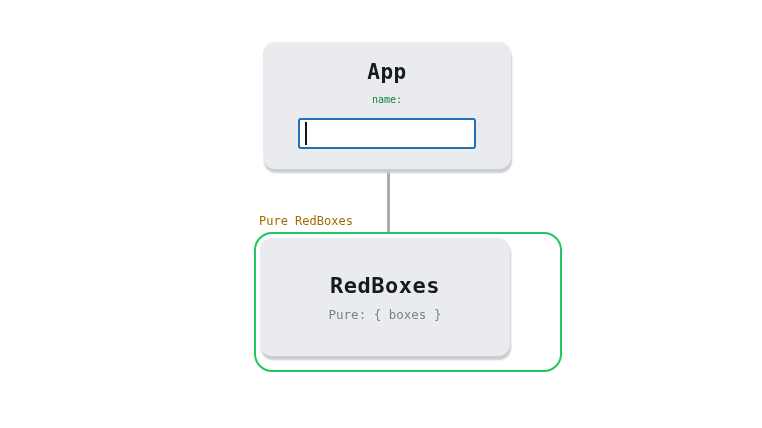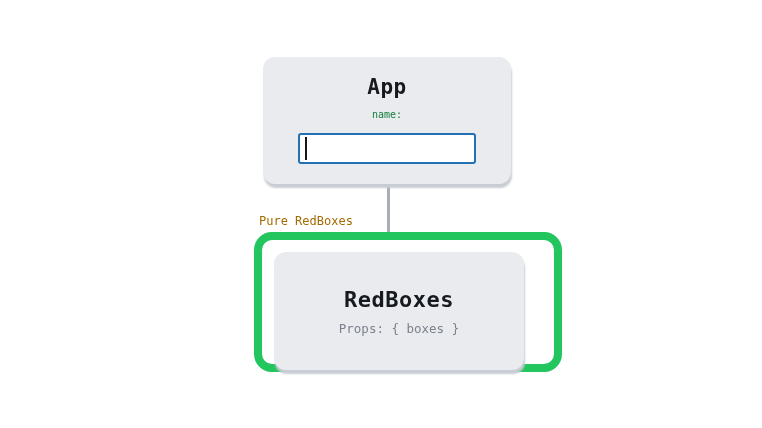--- a/index.html
+++ b/index.html
@@ -27,21 +27,21 @@
     box-shadow: 1px 4px 2px #c9cdd3;
     text-align: center;
   }
 
   .app-node {
     position: absolute;
     left: 263px; top: 42px;
     width: 248px; height: 127px;
     padding-top: 17px;
     z-index: 1;
-    display: flex; flex-direction: column; align-items: center; margin-top: 15px;
+    display: flex; flex-direction: column; align-items: center;
   }
   .node-title {
     font-weight: bold;
     font-size: 21px;
     line-height: 26px;
     color: #16191d;
     letter-spacing: 0.5px;
   }
   .field-label {
     font-size: 10px;
@@ -82,23 +82,23 @@
     color: #a36a00;
     z-index: 2;
     white-space: pre;
   }
 
   
   .highlight-ring {
     position: absolute;
     left: 254px; top: 232px;
     width: 308px; height: 140px;
-    border: 8px solid #22c55e;
+    border: 2px solid #22c55e;
     border-radius: 18px;
-    padding: 12px;
+    padding: 4px;
     z-index: 1;
     background: transparent;
   }
   .red-node {
     width: 250px; height: 118px;
     display: flex; flex-direction: column;
     align-items: center; justify-content: center;
     gap: 8px;
   }
   .red-node .node-title { font-size: 22px; }
@@ -123,17 +123,17 @@
       <input class="name-input" type="text" value="" style="">
       <span class="caret"></span>
     </div>
   </div>
 
   <div class="pure-label">Pure RedBoxes</div>
 
   <div class="highlight-ring">
     <div class="node red-node">
       <div class="node-title">RedBoxes</div>
-      <div class="props-text">Props: { boxes }</div>
+      <div class="props-text">Pure: { boxes }</div>
     </div>
   </div>
 
 </div>
 
 </body></html>

